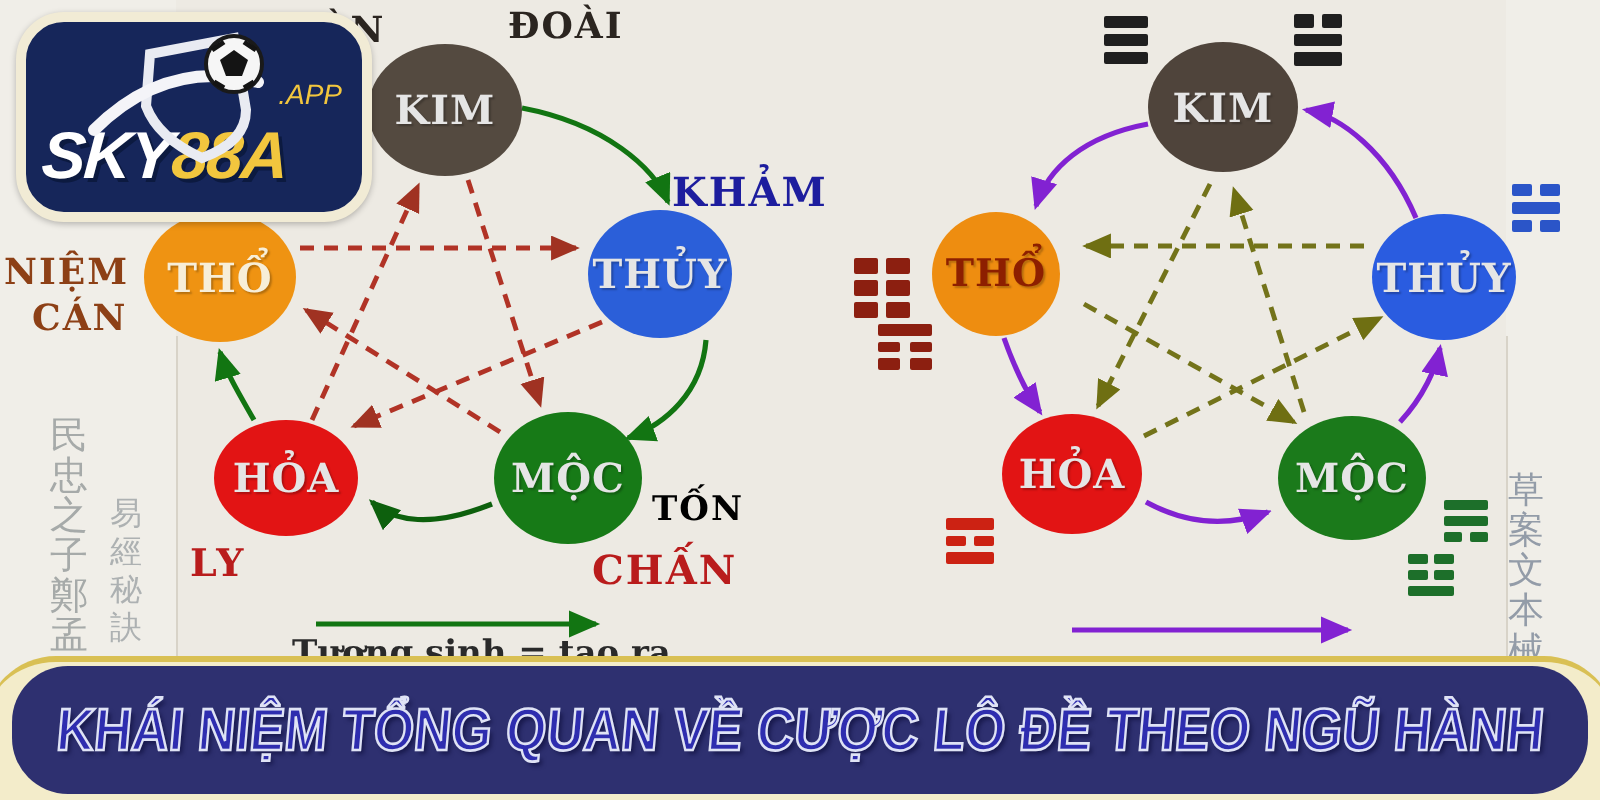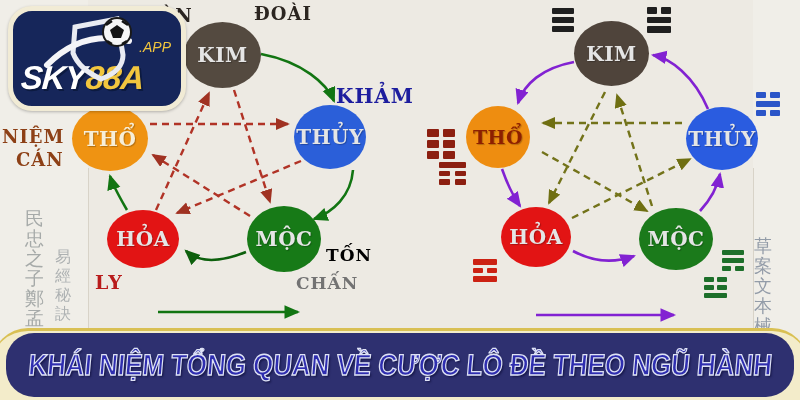--- a/index.html
+++ b/index.html
@@ -126,22 +126,23 @@
       <span>THỔ</span>
     </div>
 
   <div class="lbl" style="left:145px;top:5px;font-size:18px;color:#2b2520;">CÀN</div>
   <div class="lbl" style="left:238px;top:3px;font-size:18px;color:#2b2520;margin-left:16px;">ĐOÀI</div>
   <div class="lbl" style="left:336px;top:84px;font-size:20px;color:#1d1d9e;">KHẢM</div>
   <div class="lbl" style="left:2px;top:126px;font-size:18px;color:#8d4016;">NIỆM</div>
   <div class="lbl" style="left:16px;top:149px;font-size:18px;color:#8d4016;">CÁN</div>
   <div class="lbl" style="left:95px;top:271px;font-size:19px;color:#b91c1c;">LY</div>
   <div class="lbl" style="left:326px;top:245px;font-size:17px;color:#000000;">TỐN</div>
-  <div class="lbl" style="left:296px;top:273px;font-size:17px;color:#737373;">CHẤN</div>
-
+  <div class="lbl" style="left:296px;top:273px;font-size:20px;color:#b91c1c;">CHẤN</div>
+
+  <div class="legend-text" style="left:146px;top:317px;">Tương sinh = tạo ra</div>
 
   <div class="node" style="left:574px;top:21px;width:75px;height:65px;background:#4f443b;">
       <span>KIM</span>
     </div>
   <div class="node" style="left:686px;top:107px;width:72px;height:63px;background:#2a5ce0;">
       <span>THỦY</span>
     </div>
   <div class="node" style="left:639px;top:208px;width:74px;height:62px;background:#1b7a1b;">
       <span>MỘC</span>
     </div>

